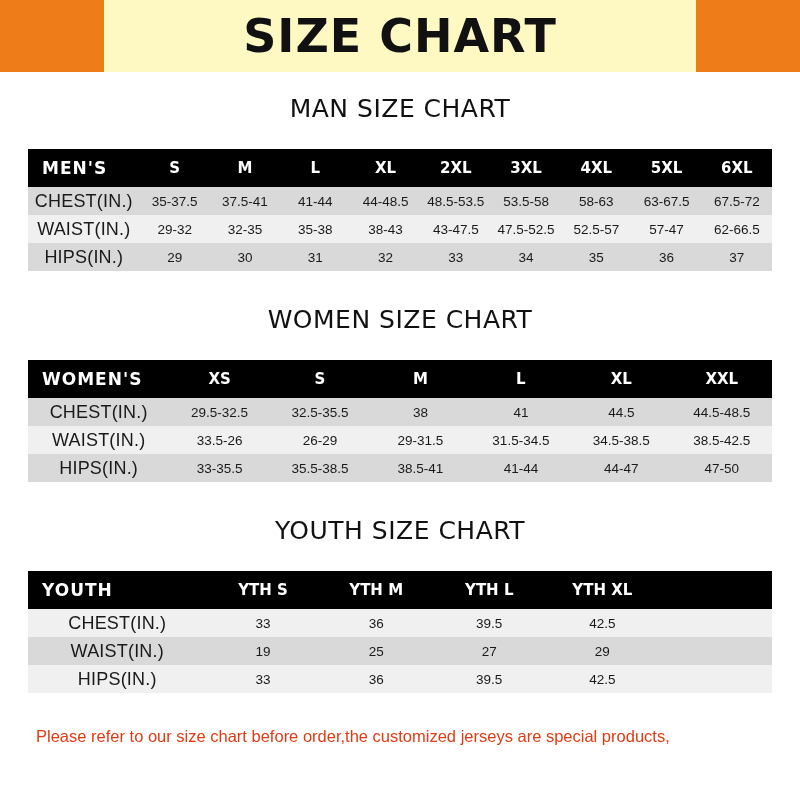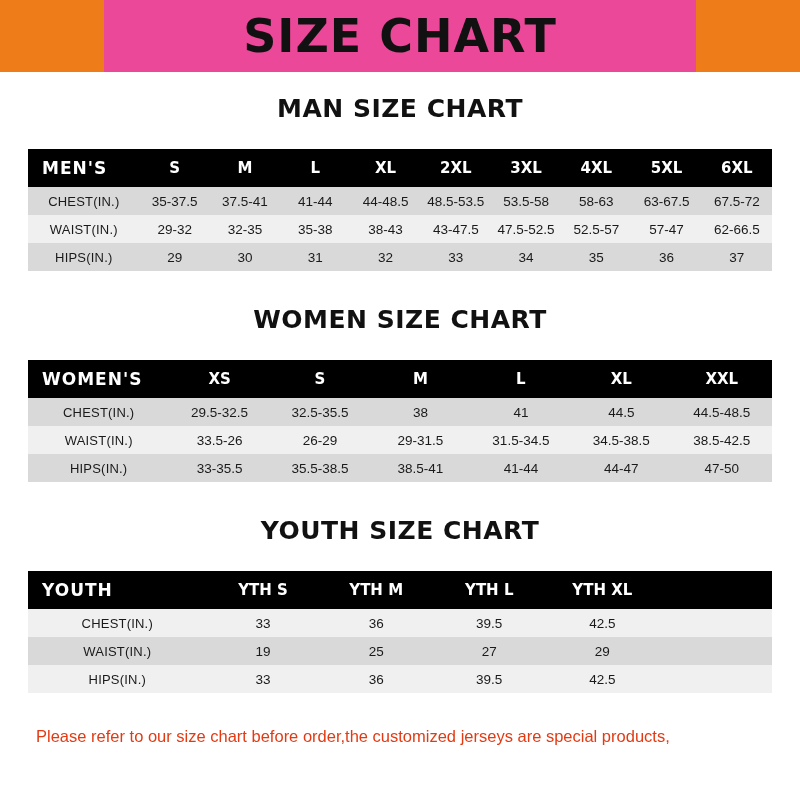--- a/index.html
+++ b/index.html
@@ -28,39 +28,39 @@
     display: flex;
     align-items: center;
     justify-content: center;
   }
   .banner-inner {
     position: absolute;
     left: 104px;
     right: 104px;
     top: 0;
     bottom: 0;
-    background: #ec4899;
+    background: #fef9c3;
     display: flex;
     align-items: center;
     justify-content: center;
   }
   .banner-title {
     font-family: "DejaVu Sans", sans-serif;
     font-weight: bold;
     font-size: 46px;
     letter-spacing: 1px;
     color: #111111;
     line-height: 1;
   }
 
   
   .section-title {
     text-align: center;
     font-family: "DejaVu Sans", sans-serif;
-    font-weight: bold;
+    font-weight: normal;
     font-size: 25px;
     color: #111111;
     letter-spacing: 0.5px;
   }
 
   .table-wrap {
     padding: 12px 28px;
   }
   table.size-table {
     width: 100%;
@@ -88,21 +88,21 @@
   table.size-table thead th.first-col {
     text-align: left;
     padding-left: 14px;
     font-size: 17px;
     letter-spacing: 1px;
   }
   table.size-table tbody tr.odd td { background: #d9d9d9; }
   table.size-table tbody tr.even td { background: #f0f0f0; }
   table.size-table tbody td.first-col {
     text-align: center;
-    font-size: 13px;
+    font-size: 18px;
     letter-spacing: 0.2px;
   }
 
   
   .men-table col.c0 { width: 15%; }
   .women-table col.c0 { width: 19%; }
   .youth-table col.c0 { width: 24%; }
 
   .s-gap-1 { height: 22px; }
   .s-gap-2 { height: 14px; }

